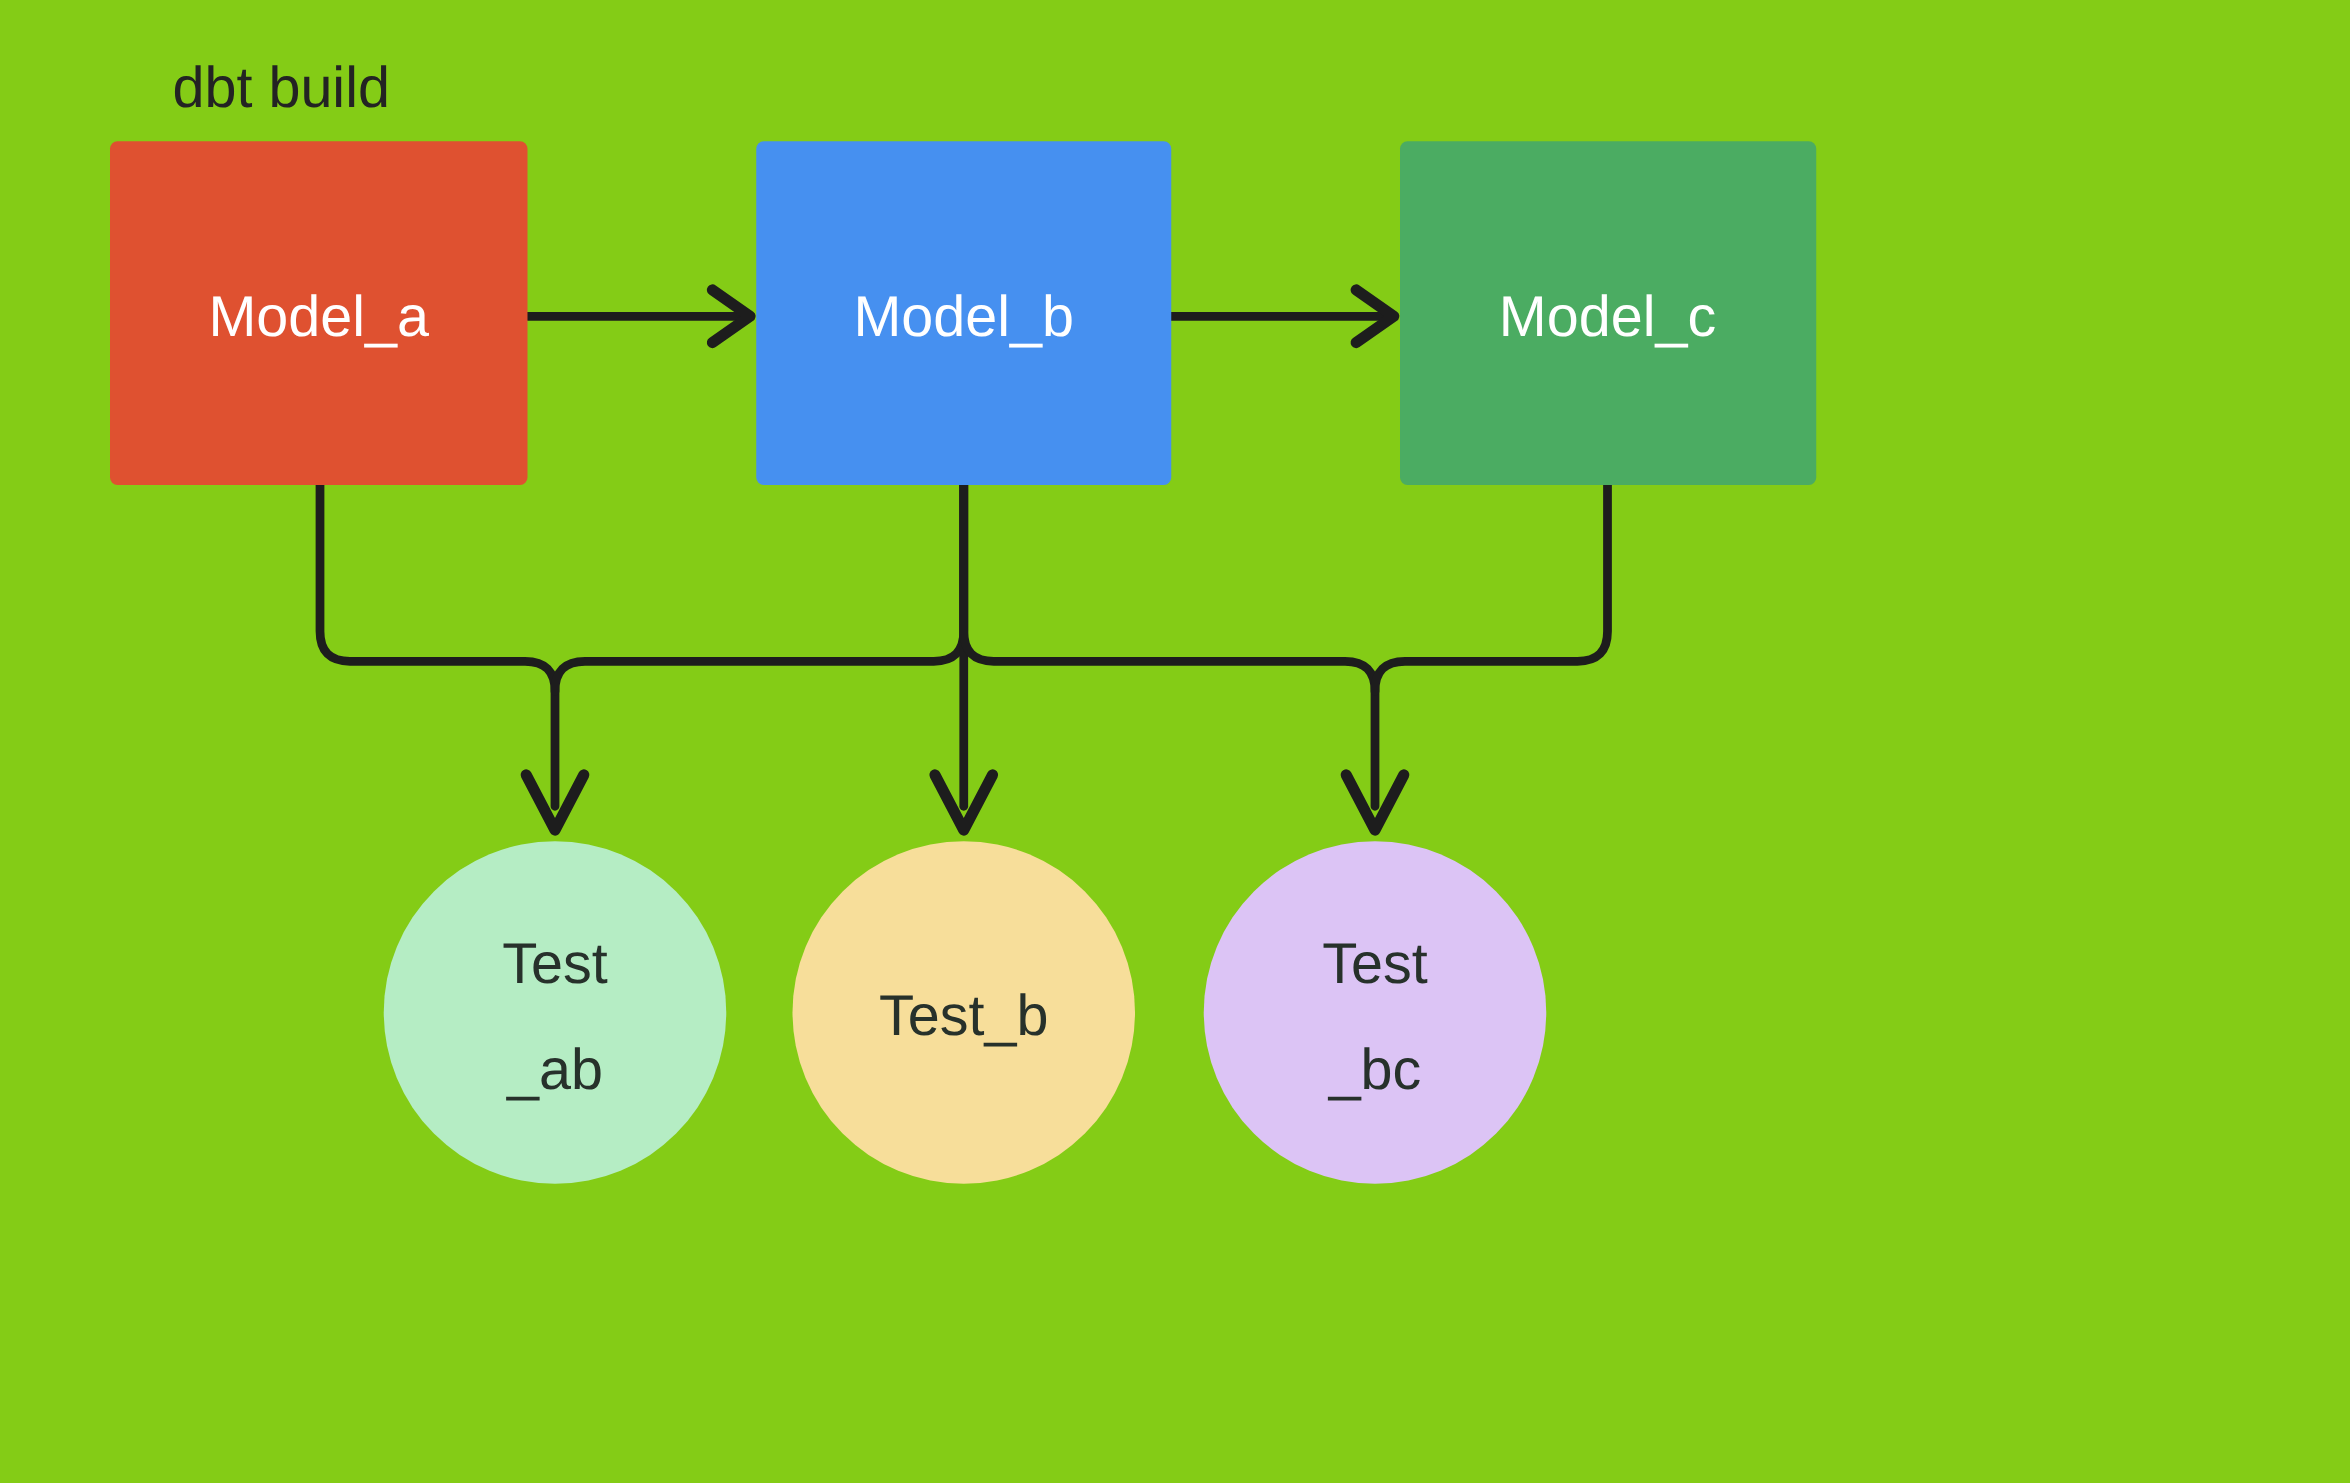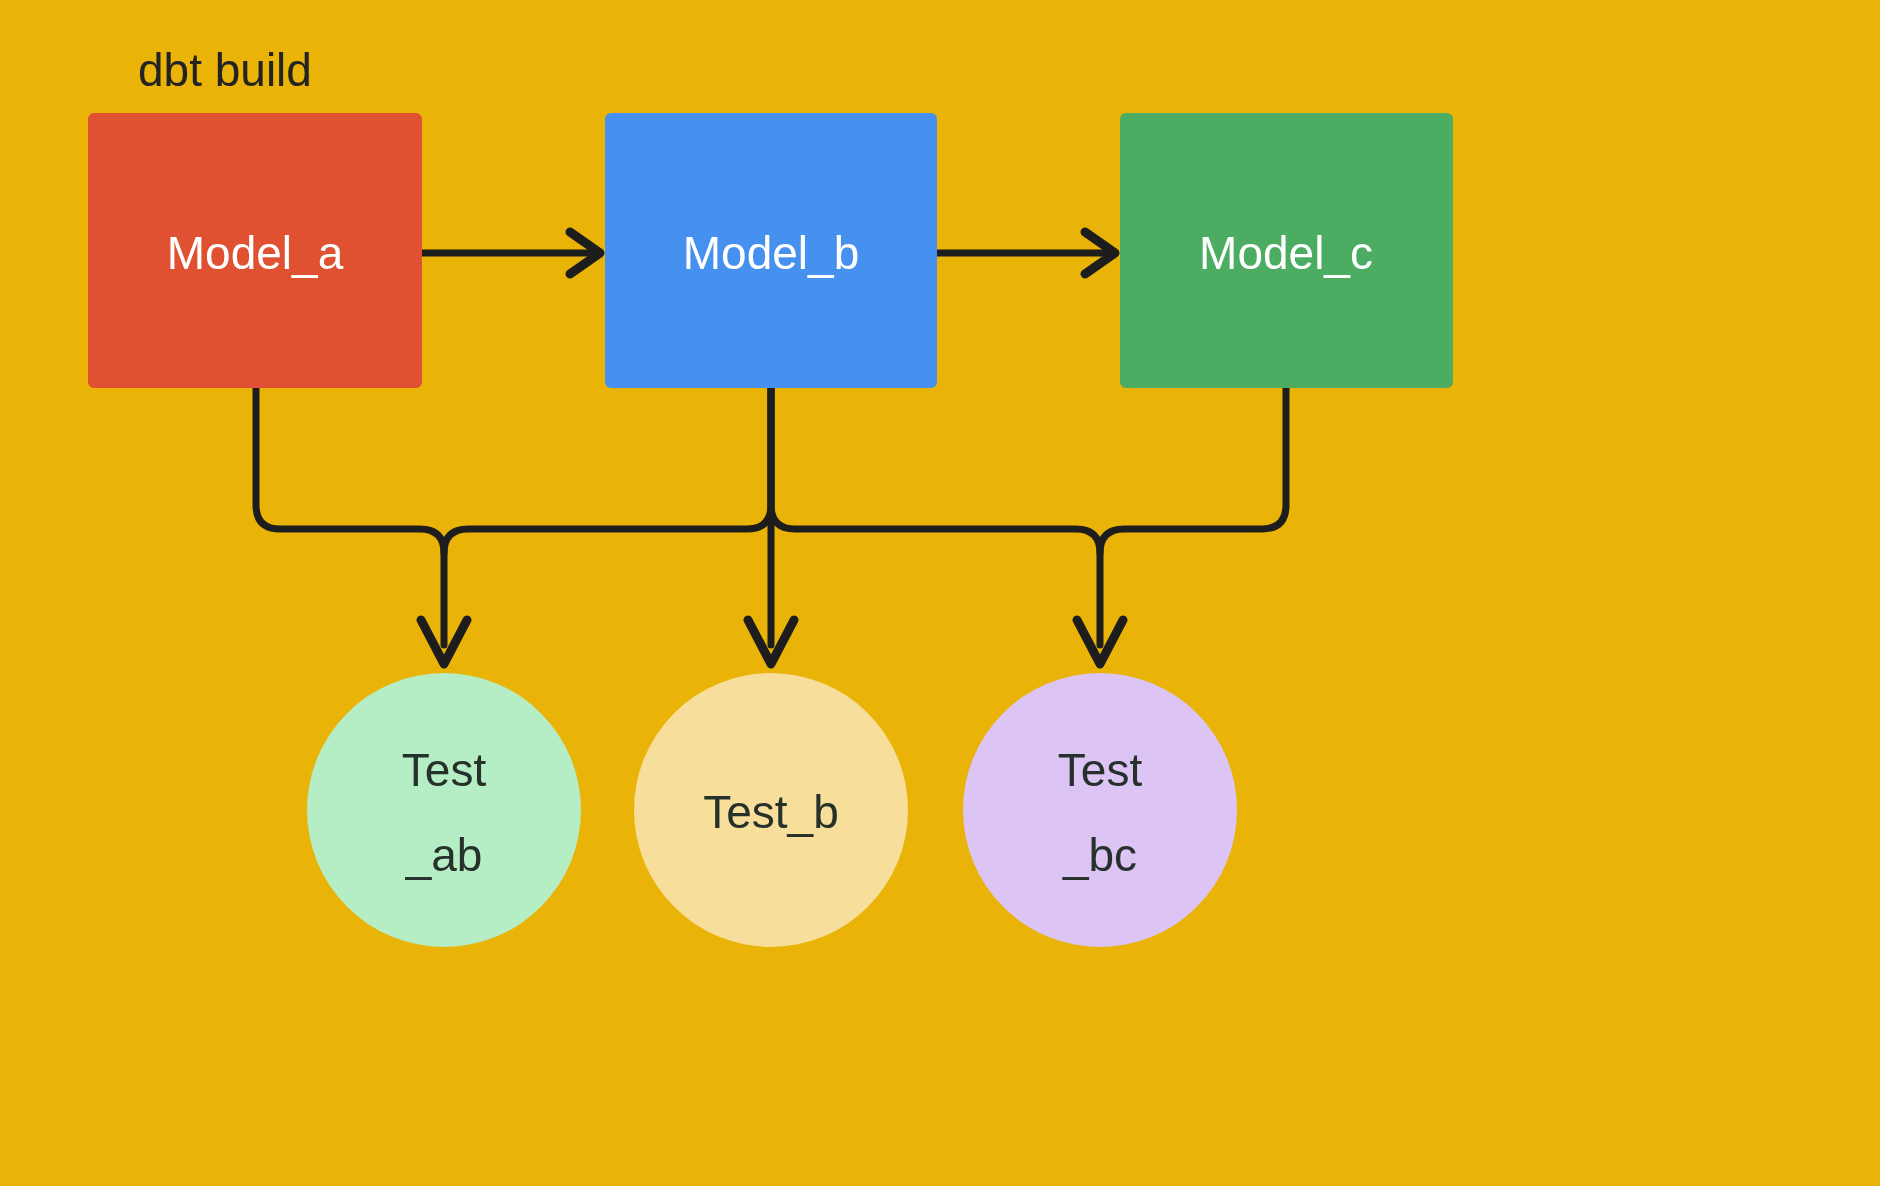--- a/index.html
+++ b/index.html
@@ -10,21 +10,21 @@
   body {
     width: 1880px;
     height: 1186px;
     font-family: "Liberation Sans", sans-serif;
     overflow: hidden;
   }
   #diagram-root {
     position: relative;
     width: 1880px;
     height: 1186px;
-    background: #eab308;
+    background: #84cc16;
   }
   #diagram-svg {
     position: absolute;
     left: 0;
     top: 0;
     width: 1880px;
     height: 1186px;
     display: block;
   }
   .graph-title {

